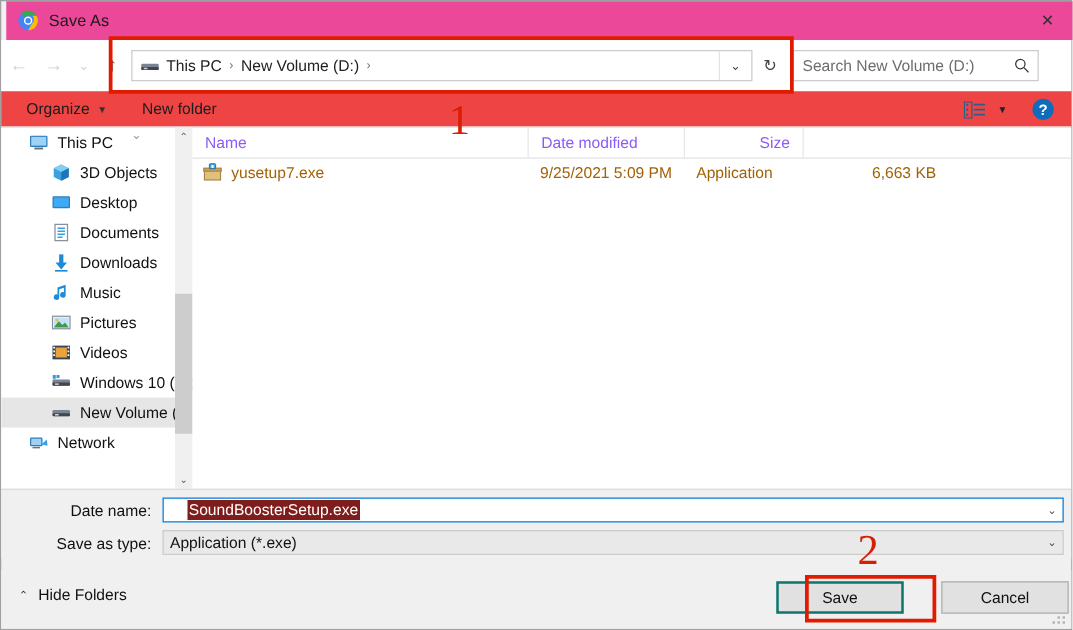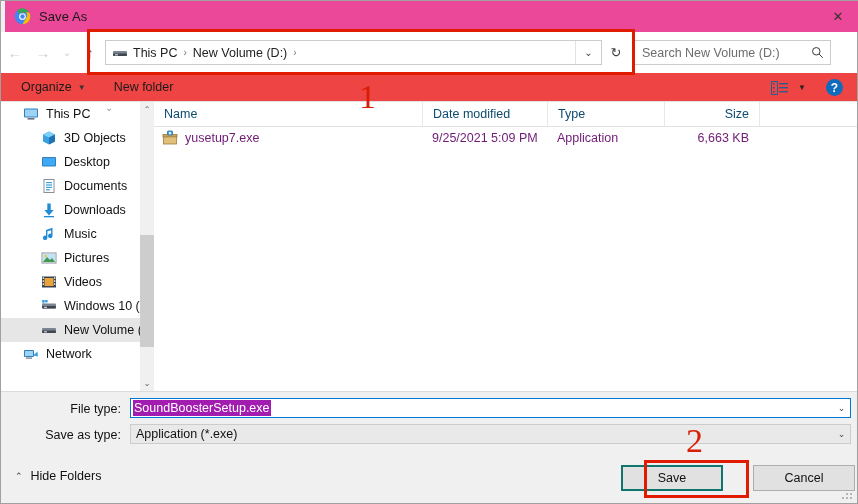--- a/index.html
+++ b/index.html
@@ -152,37 +152,37 @@
   
   #filepane {
     position: absolute; left: 153px; top: 101px;
     width: 703px; height: 289px; background: #ffffff;
   }
   #colheaders {
     display: flex; height: 25px; align-items: flex-end;
     border-bottom: 1px solid #e3e3e3;
   }
   .colhead {
-    font-size: 12.5px; color: #0c4a6e; height: 24px;
+    font-size: 12.5px; color: #8b5cf6; height: 24px;
     display: flex; align-items: center; padding-left: 10px;
     border-left: 1px solid #e8e8e8;
   }
   .colhead:first-child { border-left: none; }
   #col-name   { width: 268px; }
   #col-date   { width: 125px; }
   #col-type   { width: 117px; }
   #col-size   { width: 95px; justify-content: flex-end; padding-right: 10px; }
   #col-extra  { flex: 1 1 auto; }
   #sort-arrow {
     position: absolute; left: 104px; top: 101px;
     font-size: 10px; color: #999;
   }
   .filerow {
     display: flex; height: 22px; align-items: center;
-    font-size: 12.5px; color: #701a75;
+    font-size: 12.5px; color: #a16207;
   }
   .fr-name { width: 268px; display: flex; align-items: center; padding-left: 8px; }
   .fr-icon { width: 16px; height: 16px; margin-right: 7px; position: relative; flex: 0 0 auto; }
   .fr-date { width: 125px; padding-left: 10px; }
   .fr-type { width: 117px; padding-left: 10px; }
   .fr-size { width: 95px; text-align: right; padding-right: 10px; }
 
   
   #formarea {
     position: absolute; left: 0; top: 390px;
@@ -194,22 +194,22 @@
   }
   #lbl-filename { left: 0; top: 10px; width: 120px; }
   #lbl-savetype { left: 0; top: 36px; width: 120px; }
   #filename-field {
     position: absolute; left: 129px; top: 6px;
     width: 721px; height: 20px;
     border: 1px solid #0078d7; background: #ffffff;
     display: flex; align-items: center;
   }
   #filename-value {
-    font-size: 12.5px; color: #ffffff; background: #a21caf;
-    margin-left: 2px; padding: 0 1px; line-height: 16px;
+    font-size: 12.5px; color: #ffffff; background: #7f1d1d;
+    margin-left: 19px; padding: 0 1px; line-height: 16px;
   }
   #filename-caret {
     position: absolute; right: 0; top: 0; width: 17px; height: 18px;
     display: flex; align-items: center; justify-content: center;
     font-size: 9px; color: #444;
   }
   #savetype-field {
     position: absolute; left: 129px; top: 32px;
     width: 721px; height: 20px;
     border: 1px solid #cccccc; background: #e9e9e9;
@@ -448,21 +448,20 @@
   <div id="side-scrollbar">
     <div class="sb-arrow">⌃</div>
     <div id="sb-thumb"></div>
     <div class="sb-arrow" style="position:absolute;bottom:0;left:0;">⌄</div>
   </div>
 
   <div id="filepane">
     <div id="colheaders">
       <div class="colhead" id="col-name">Name</div>
       <div class="colhead" id="col-date">Date modified</div>
-      <div class="colhead" id="col-type">Type</div>
       <div class="colhead" id="col-size">Size</div>
       <div class="colhead" id="col-extra"></div>
     </div>
     <div id="filerows">
         <div class="filerow">
           <div class="fr-name">
             <span class="fr-icon"><svg width="16" height="16" viewBox="0 0 16 16">
                 <rect x="1.5" y="5.5" width="13" height="8.5" fill="#e0c07a" stroke="#9d7b3c" stroke-width="0.8"></rect>
                 <rect x="1" y="4.5" width="14" height="2.4" fill="#c9a45e" stroke="#9d7b3c" stroke-width="0.8"></rect>
                 <rect x="5.5" y="1" width="5" height="4" rx="0.6" fill="#4aa8e0" stroke="#2a6f9e" stroke-width="0.8"></rect>
@@ -472,21 +471,21 @@
           </div>
           <div class="fr-date">9/25/2021 5:09 PM</div>
           <div class="fr-type">Application</div>
           <div class="fr-size">6,663 KB</div>
         </div>
       </div>
   </div>
   <div id="sort-arrow">⌄</div>
 
   <div id="formarea">
-    <div class="form-label" id="lbl-filename">File type:</div>
+    <div class="form-label" id="lbl-filename">Date name:</div>
     <div id="filename-field">
       <span id="filename-value">SoundBoosterSetup.exe</span>
       <div id="filename-caret">⌄</div>
     </div>
 
     <div class="form-label" id="lbl-savetype">Save as type:</div>
     <div id="savetype-field">
       <span id="savetype-value">Application (*.exe)</span>
       <div id="savetype-caret">⌄</div>
     </div>

